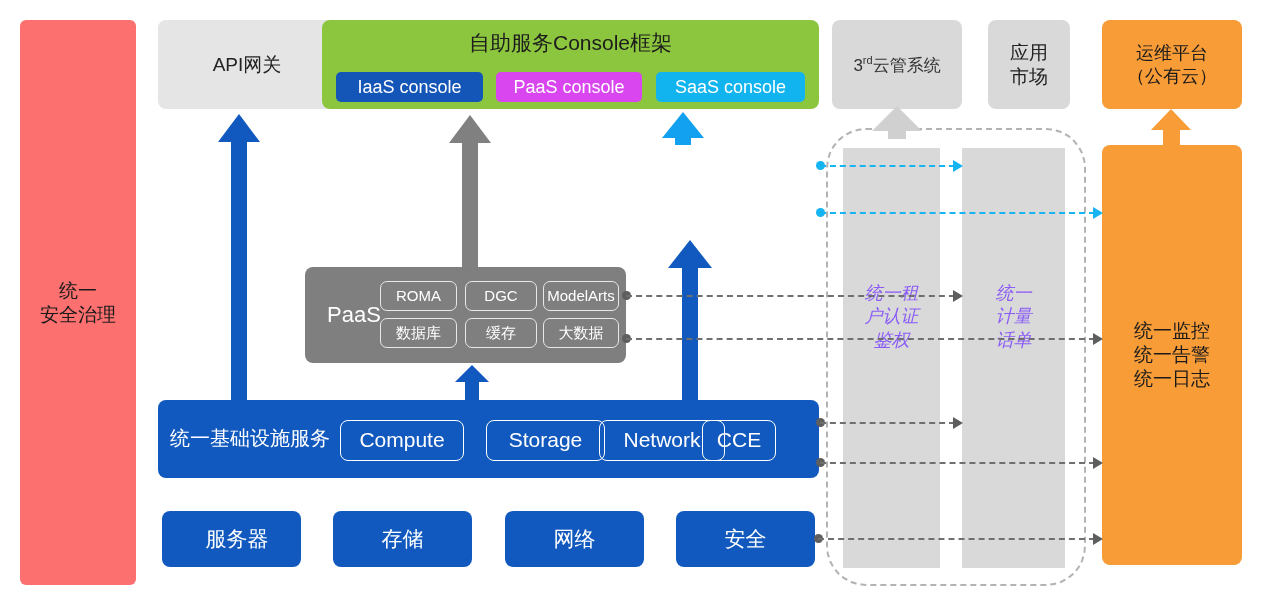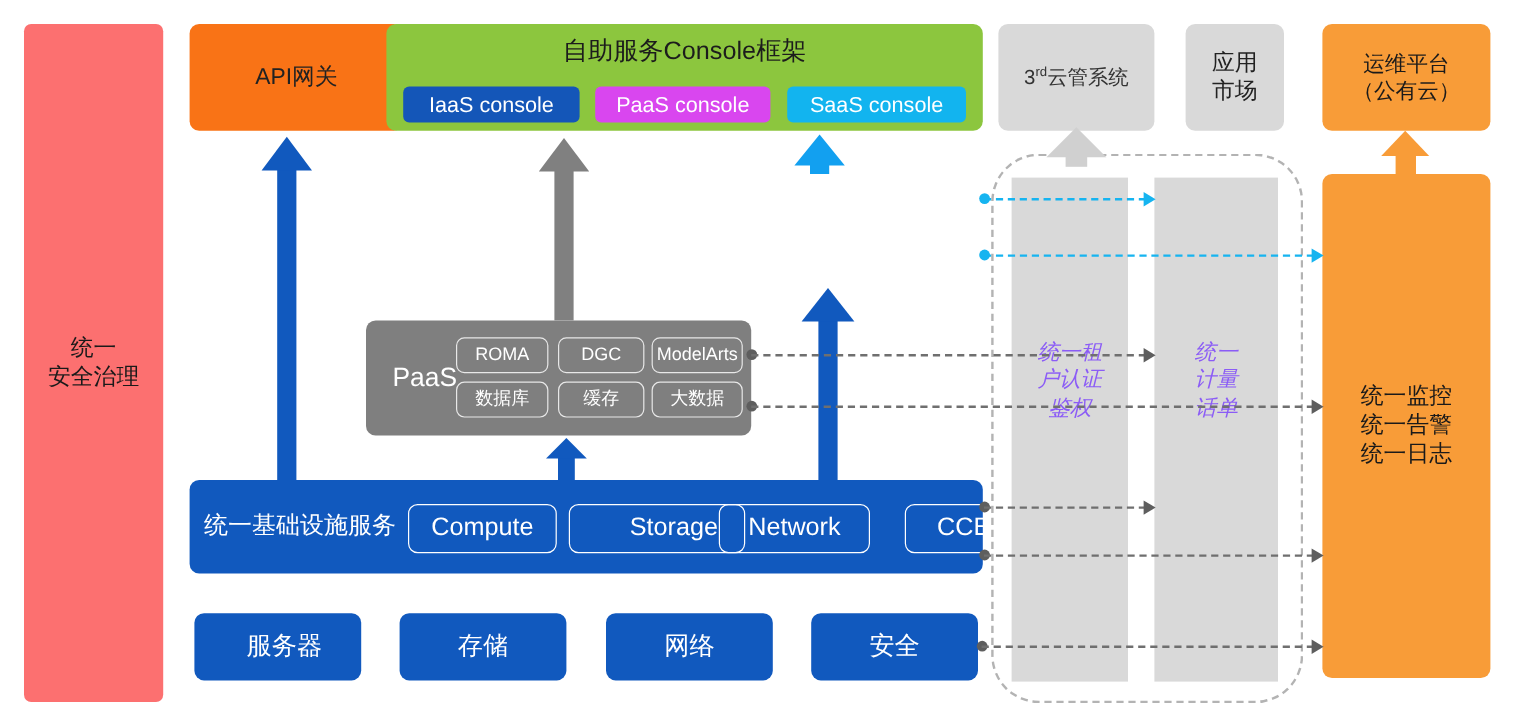--- a/index.html
+++ b/index.html
@@ -33,21 +33,21 @@
     background: #fc7070;
     border-radius: 6px;
     color: #1a1a1a;
     font-size: 19px;
     font-weight: 500;
   }
 
   
   #api-gw {
     left: 158px; top: 20px; width: 178px; height: 89px;
-    background: #f97316;
+    background: #e5e5e5;
     border-radius: 8px;
     color: #222;
     font-size: 19px;
   }
 
   
   #console-frame {
     left: 322px; top: 20px; width: 497px; height: 89px;
     background: #8cc63e;
     border-radius: 8px;
@@ -151,23 +151,23 @@
     position: absolute; left: 12px; top: 26px;
     color: #ffffff; font-size: 20px;
   }
   .infra-chip {
     position: absolute; top: 20px; height: 39px;
     border: 1.8px solid #ffffff; border-radius: 8px;
     color: #ffffff; font-size: 21px;
     display: flex; align-items: center; justify-content: center;
   }
   #ic-compute { left: 182px; width: 122px; }
-  #ic-storage { left: 316px; width: 117px; padding-left: 28px; }
+  #ic-storage { left: 328px; width: 117px; }
   #ic-network { left: 441px; width: 124px; }
-  #ic-cce     { left: 596px; width: 72px; padding-left: 12px; }
+  #ic-cce     { left: 544px; width: 72px; }
 
   
   .hw {
     top: 511px; height: 56px;
     background: #1159be; border-radius: 8px;
     color: #ffffff; font-size: 21px;
   }
   #hw-server  { left: 162px; width: 139px; padding-left: 11px; }
   #hw-storage { left: 333px; width: 139px; }
   #hw-network { left: 505px; width: 139px; }

